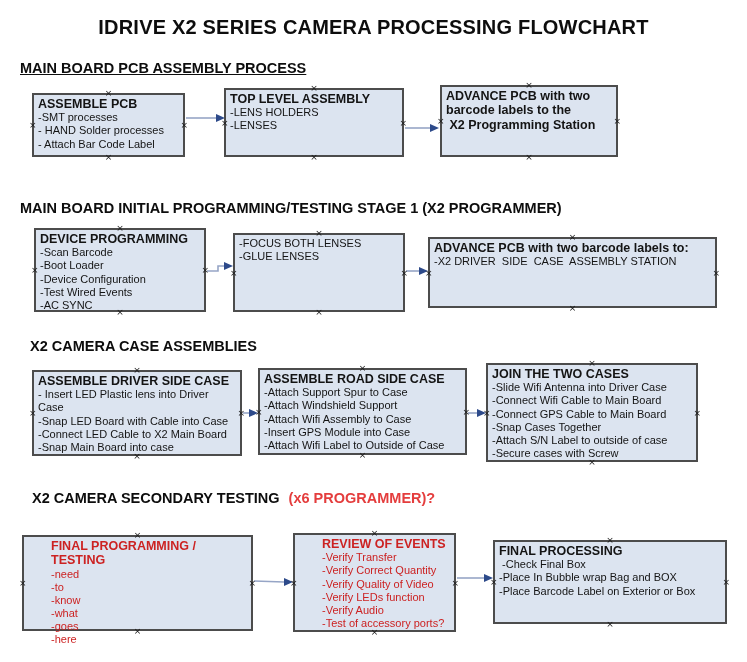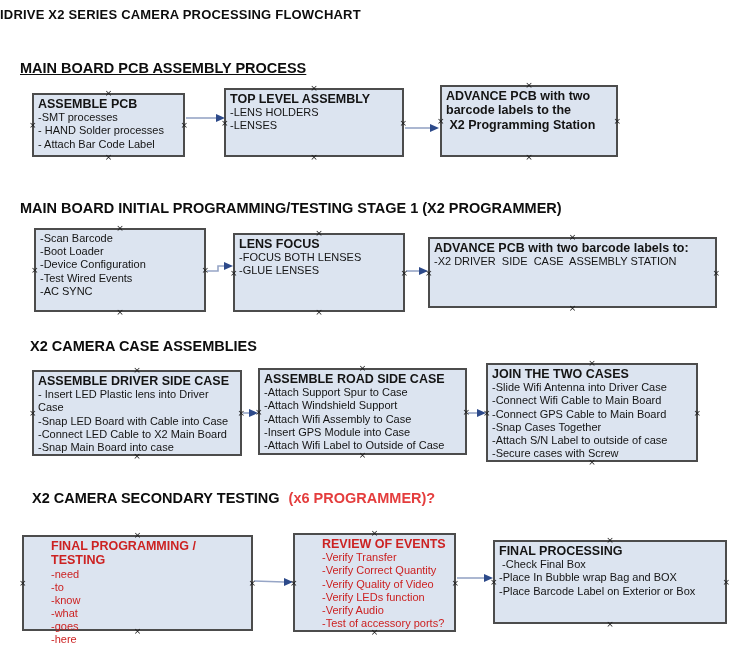--- a/index.html
+++ b/index.html
@@ -1,22 +1,22 @@
 <!DOCTYPE html>
 <html><head>
 <meta charset="utf-8">
 <style>
   html,body{margin:0;padding:0;background:#ffffff;}
   .canvas{
     position:relative;width:747px;height:662px;background:#ffffff;overflow:hidden;
     font-family:"Liberation Sans", sans-serif;color:#111;
   }
   .main-title{
-    position:absolute;top:7px;left:0;width:100%;text-align:left;
-    font-size:13px;font-weight:bold;letter-spacing:.2px;color:#0d0d0d;
+    position:absolute;top:16px;left:0;width:100%;text-align:center;
+    font-size:20px;font-weight:bold;letter-spacing:.2px;color:#0d0d0d;
   }
   .sec-h{
     position:absolute;font-size:14.5px;font-weight:bold;color:#0d0d0d;white-space:pre;
   }
   .sec-h .red-part{color:#e43d3d;margin-left:9px;margin-top:20px;}
   .fc-box{
     position:absolute;background:#dce4f0;border:2px solid #4c4c4c;
     box-sizing:border-box;padding:2px 4px 1px 4px;overflow:visible;
   }
   .fc-box .bt{
@@ -112,33 +112,33 @@
     <span class="anchor r">×</span>
     <div class="bt">ADVANCE PCB with two barcode labels to the
  X2 Programming Station</div>
   </div>
 
   <div class="fc-box" style="left:34px;top:228px;width:172px;height:84px;">
     <span class="anchor t">×</span>
     <span class="anchor b">×</span>
     <span class="anchor l">×</span>
     <span class="anchor r">×</span>
+    <div class="bt">DEVICE PROGRAMMING</div>
     <div class="bi">-Scan Barcode</div>
     <div class="bi">-Boot Loader</div>
     <div class="bi">-Device Configuration</div>
     <div class="bi">-Test Wired Events</div>
     <div class="bi">-AC SYNC</div>
   </div>
 
   <div class="fc-box" style="left:233px;top:233px;width:172px;height:79px;">
     <span class="anchor t">×</span>
     <span class="anchor b">×</span>
     <span class="anchor l">×</span>
     <span class="anchor r">×</span>
-    <div class="bt">LENS FOCUS</div>
     <div class="bi">-FOCUS BOTH LENSES</div>
     <div class="bi">-GLUE LENSES</div>
   </div>
 
   <div class="fc-box" style="left:428px;top:237px;width:289px;height:71px;">
     <span class="anchor t">×</span>
     <span class="anchor b">×</span>
     <span class="anchor l">×</span>
     <span class="anchor r">×</span>
     <div class="bt">ADVANCE PCB with two barcode labels to:</div>

